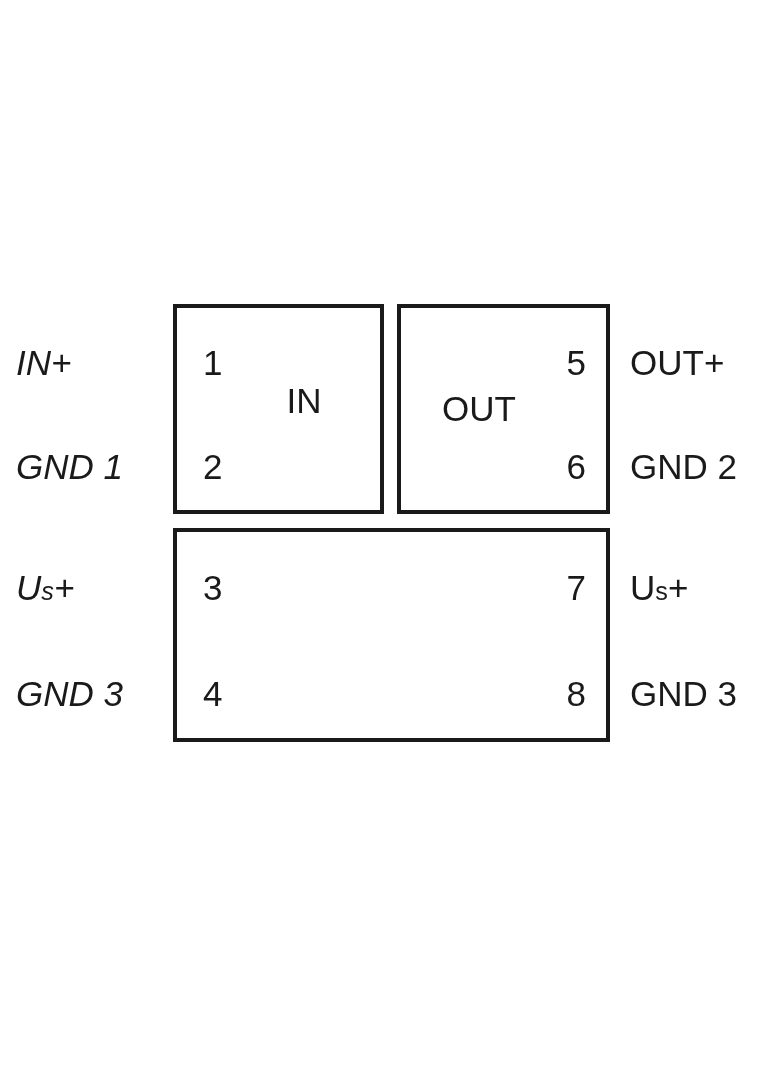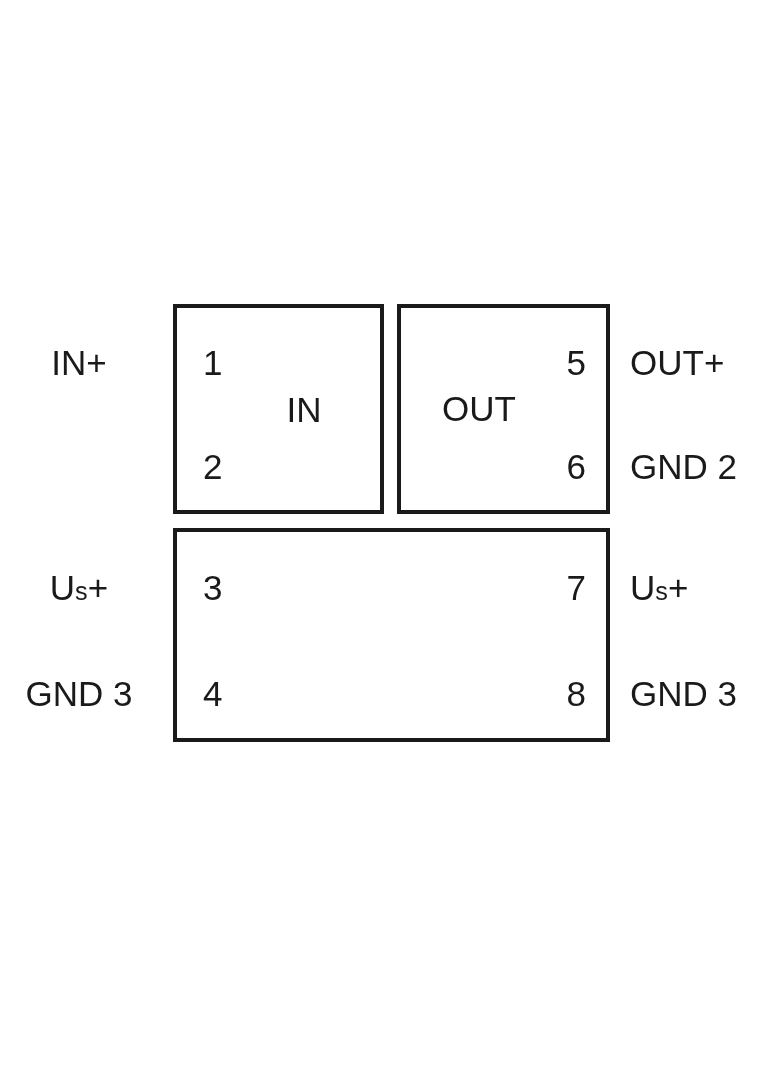--- a/index.html
+++ b/index.html
@@ -80,21 +80,21 @@
   .section-name {
     position: absolute;
     font-size: 35px;
     line-height: 1;
     color: #1a1a1a;
     white-space: nowrap;
     text-align: center;
   }
   #name-in {
     left: 244px;
-    top: 392px;
+    top: 383px;
     width: 120px;
   }
   #name-out {
     left: 414px;
     top: 391px;
     width: 130px;
   }
   #name-power {
     left: 273px;
     top: 620px;
@@ -103,23 +103,24 @@
 
   
   .ext-label {
     position: absolute;
     font-size: 35px;
     line-height: 1;
     color: #1a1a1a;
     white-space: nowrap;
   }
   .ext-label.side-left {
-    left: 0;
+    left: 16px;
     width: 158px;
-    text-align: center;
+    text-align: left;
+    font-style: italic;
   }
   .ext-label.side-right {
     left: 630px;
     width: 160px;
     text-align: left;
   }
 
   #lbl-in-plus  { top: 345px; }
   #lbl-gnd-1    { top: 449px; }
   #lbl-us-left  { top: 570px; }
@@ -150,20 +151,21 @@
   <div class="pin-num left-col" id="pin-2">2</div>
   <div class="pin-num mid-col" id="pin-3">3</div>
   <div class="pin-num mid-col" id="pin-4">4</div>
 
   <div class="pin-num right-col" id="pin-5">5</div>
   <div class="pin-num right-col" id="pin-6">6</div>
   <div class="pin-num far-right" id="pin-7">7</div>
   <div class="pin-num far-right" id="pin-8">8</div>
 
   <div class="ext-label side-left" id="lbl-in-plus">IN+</div>
+  <div class="ext-label side-left" id="lbl-gnd-1">GND 1</div>
   <div class="ext-label side-left" id="lbl-us-left"><span>U</span><span class="sub">s</span><span>+</span></div>
   <div class="ext-label side-left" id="lbl-gnd-3l">GND 3</div>
 
   <div class="ext-label side-right" id="lbl-out-plus">OUT+</div>
   <div class="ext-label side-right" id="lbl-gnd-2">GND 2</div>
   <div class="ext-label side-right" id="lbl-us-right"><span>U</span><span class="sub">s</span><span>+</span></div>
   <div class="ext-label side-right" id="lbl-gnd-3r">GND 3</div>
 
 </div>
 

